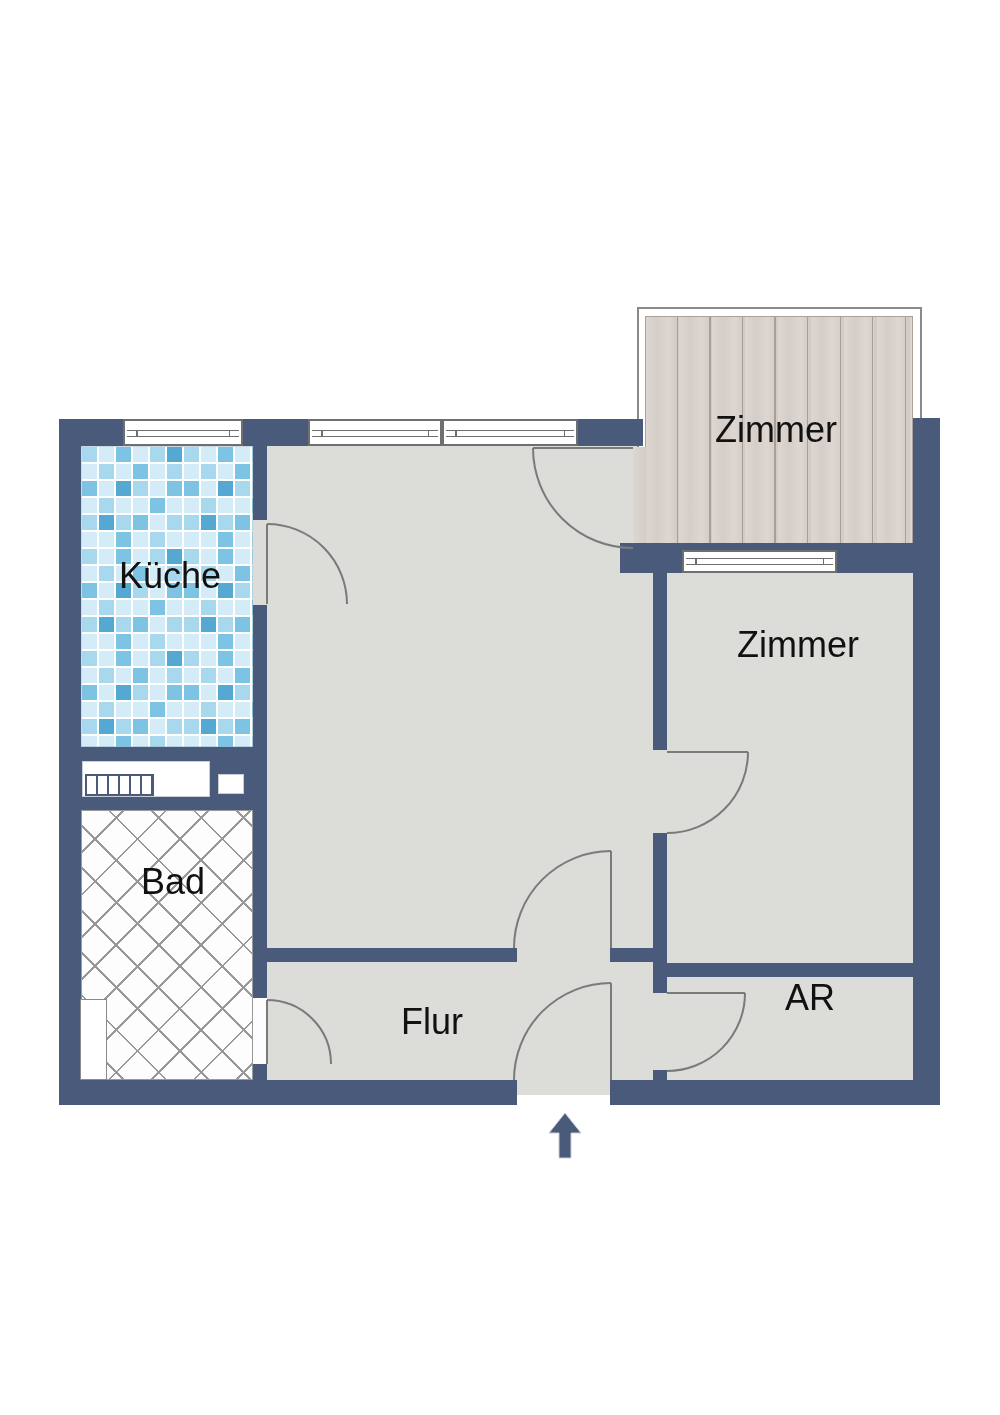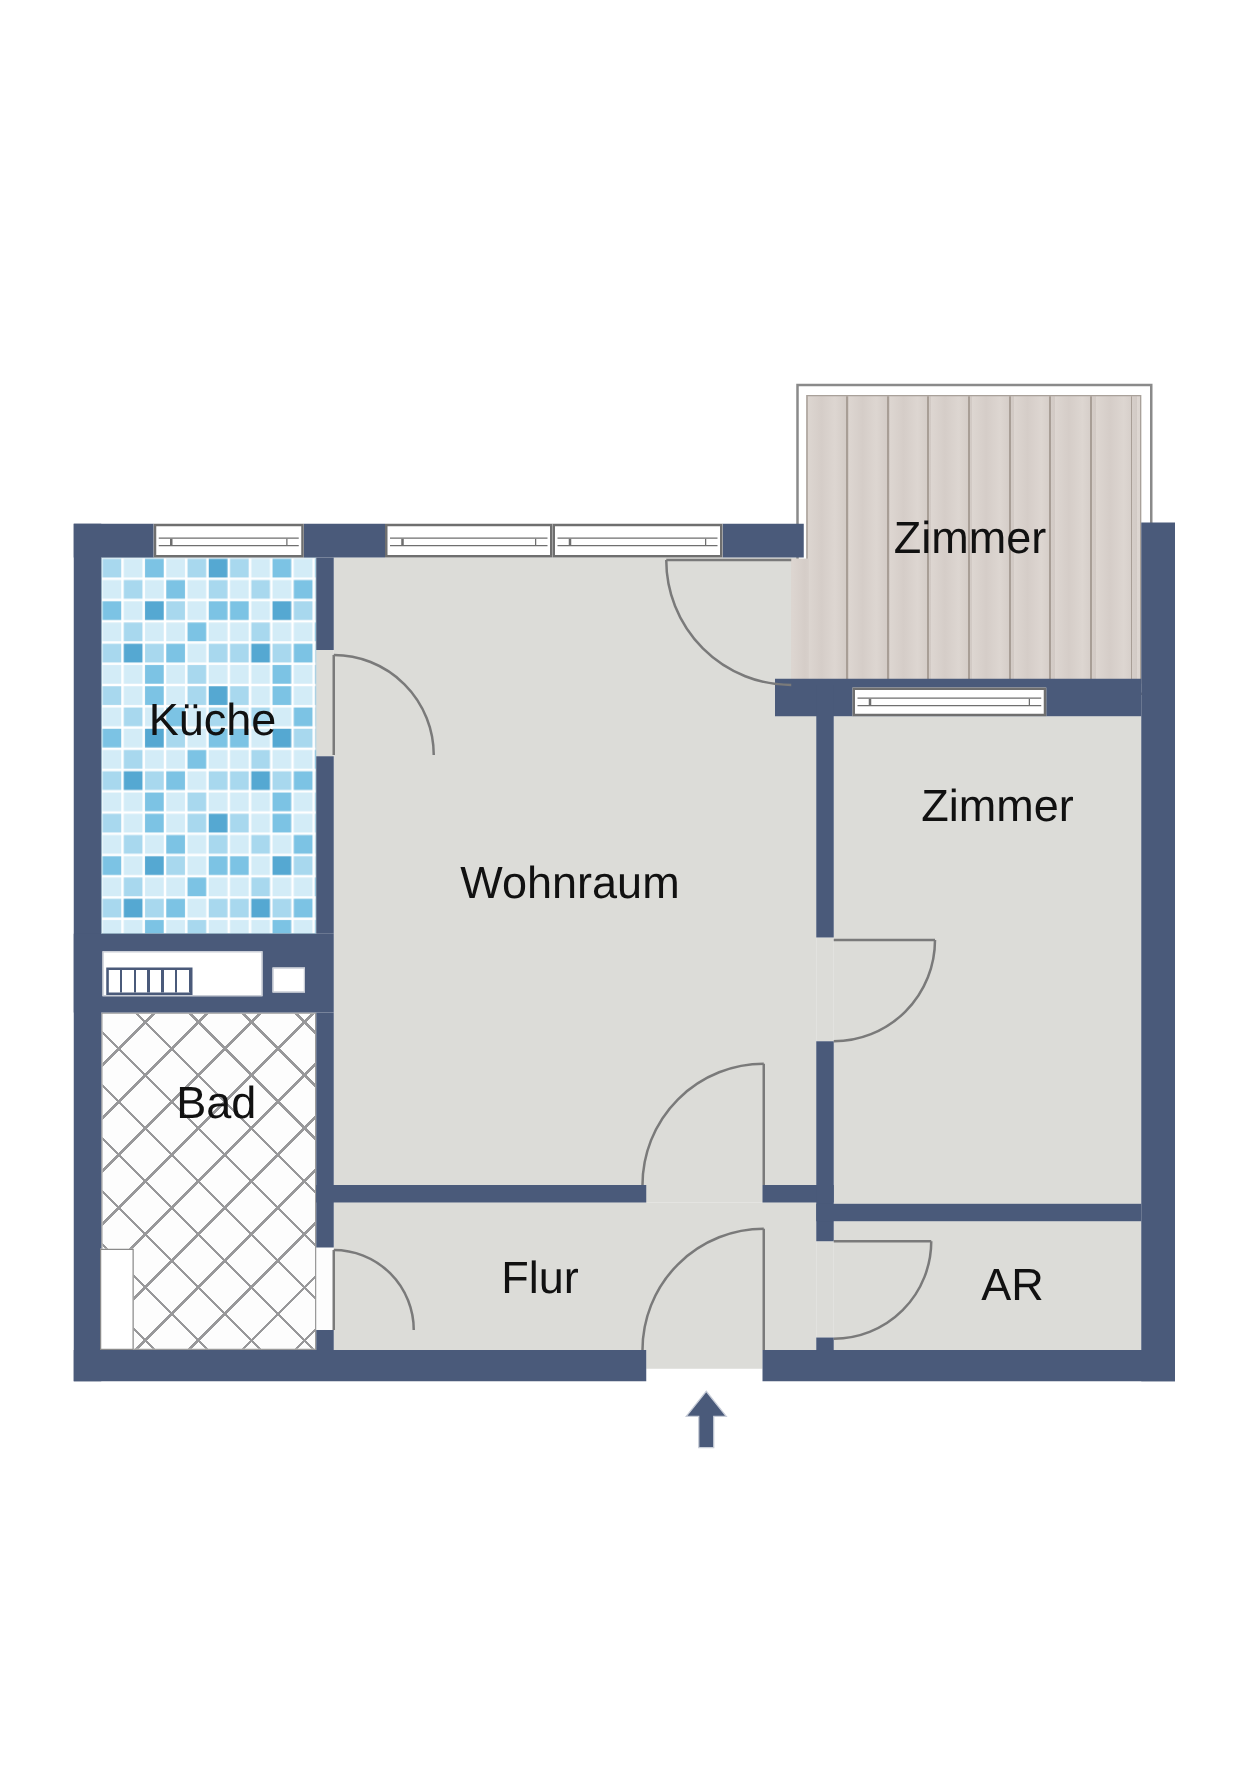--- a/index.html
+++ b/index.html
@@ -164,20 +164,19 @@
       <path d="M611,983 A97,97 0 0 0 514,1080"></path>
       <path d="M267,1000 L267,1064"></path>
       <path d="M267,1000 A64,64 0 0 1 331,1064"></path>
       <path d="M667,993 L745,993"></path>
       <path d="M745,993 A78,78 0 0 1 667,1071"></path>
     </g>
     <polygon points="565,1113 581,1133 571,1133 571,1158 559,1158 559,1133 549,1133" fill="var(--wall,#4a5a7a)" stroke="#c8cdd8" stroke-width="1"></polygon>
   </svg>
 
   <div class="room-label" style="left:170px;top:576px">Küche</div>
-  <div class="room-label" style="left:456px;top:706px">Wohnraum</div>
   <div class="room-label" style="left:776px;top:430px">Zimmer</div>
   <div class="room-label" style="left:798px;top:645px">Zimmer</div>
   <div class="room-label" style="left:173px;top:882px">Bad</div>
   <div class="room-label" style="left:432px;top:1022px">Flur</div>
-  <div class="room-label" style="left:810px;top:1028px">AR</div>
+  <div class="room-label" style="left:810px;top:998px">AR</div>
 
 </div>
 
 </body></html>

